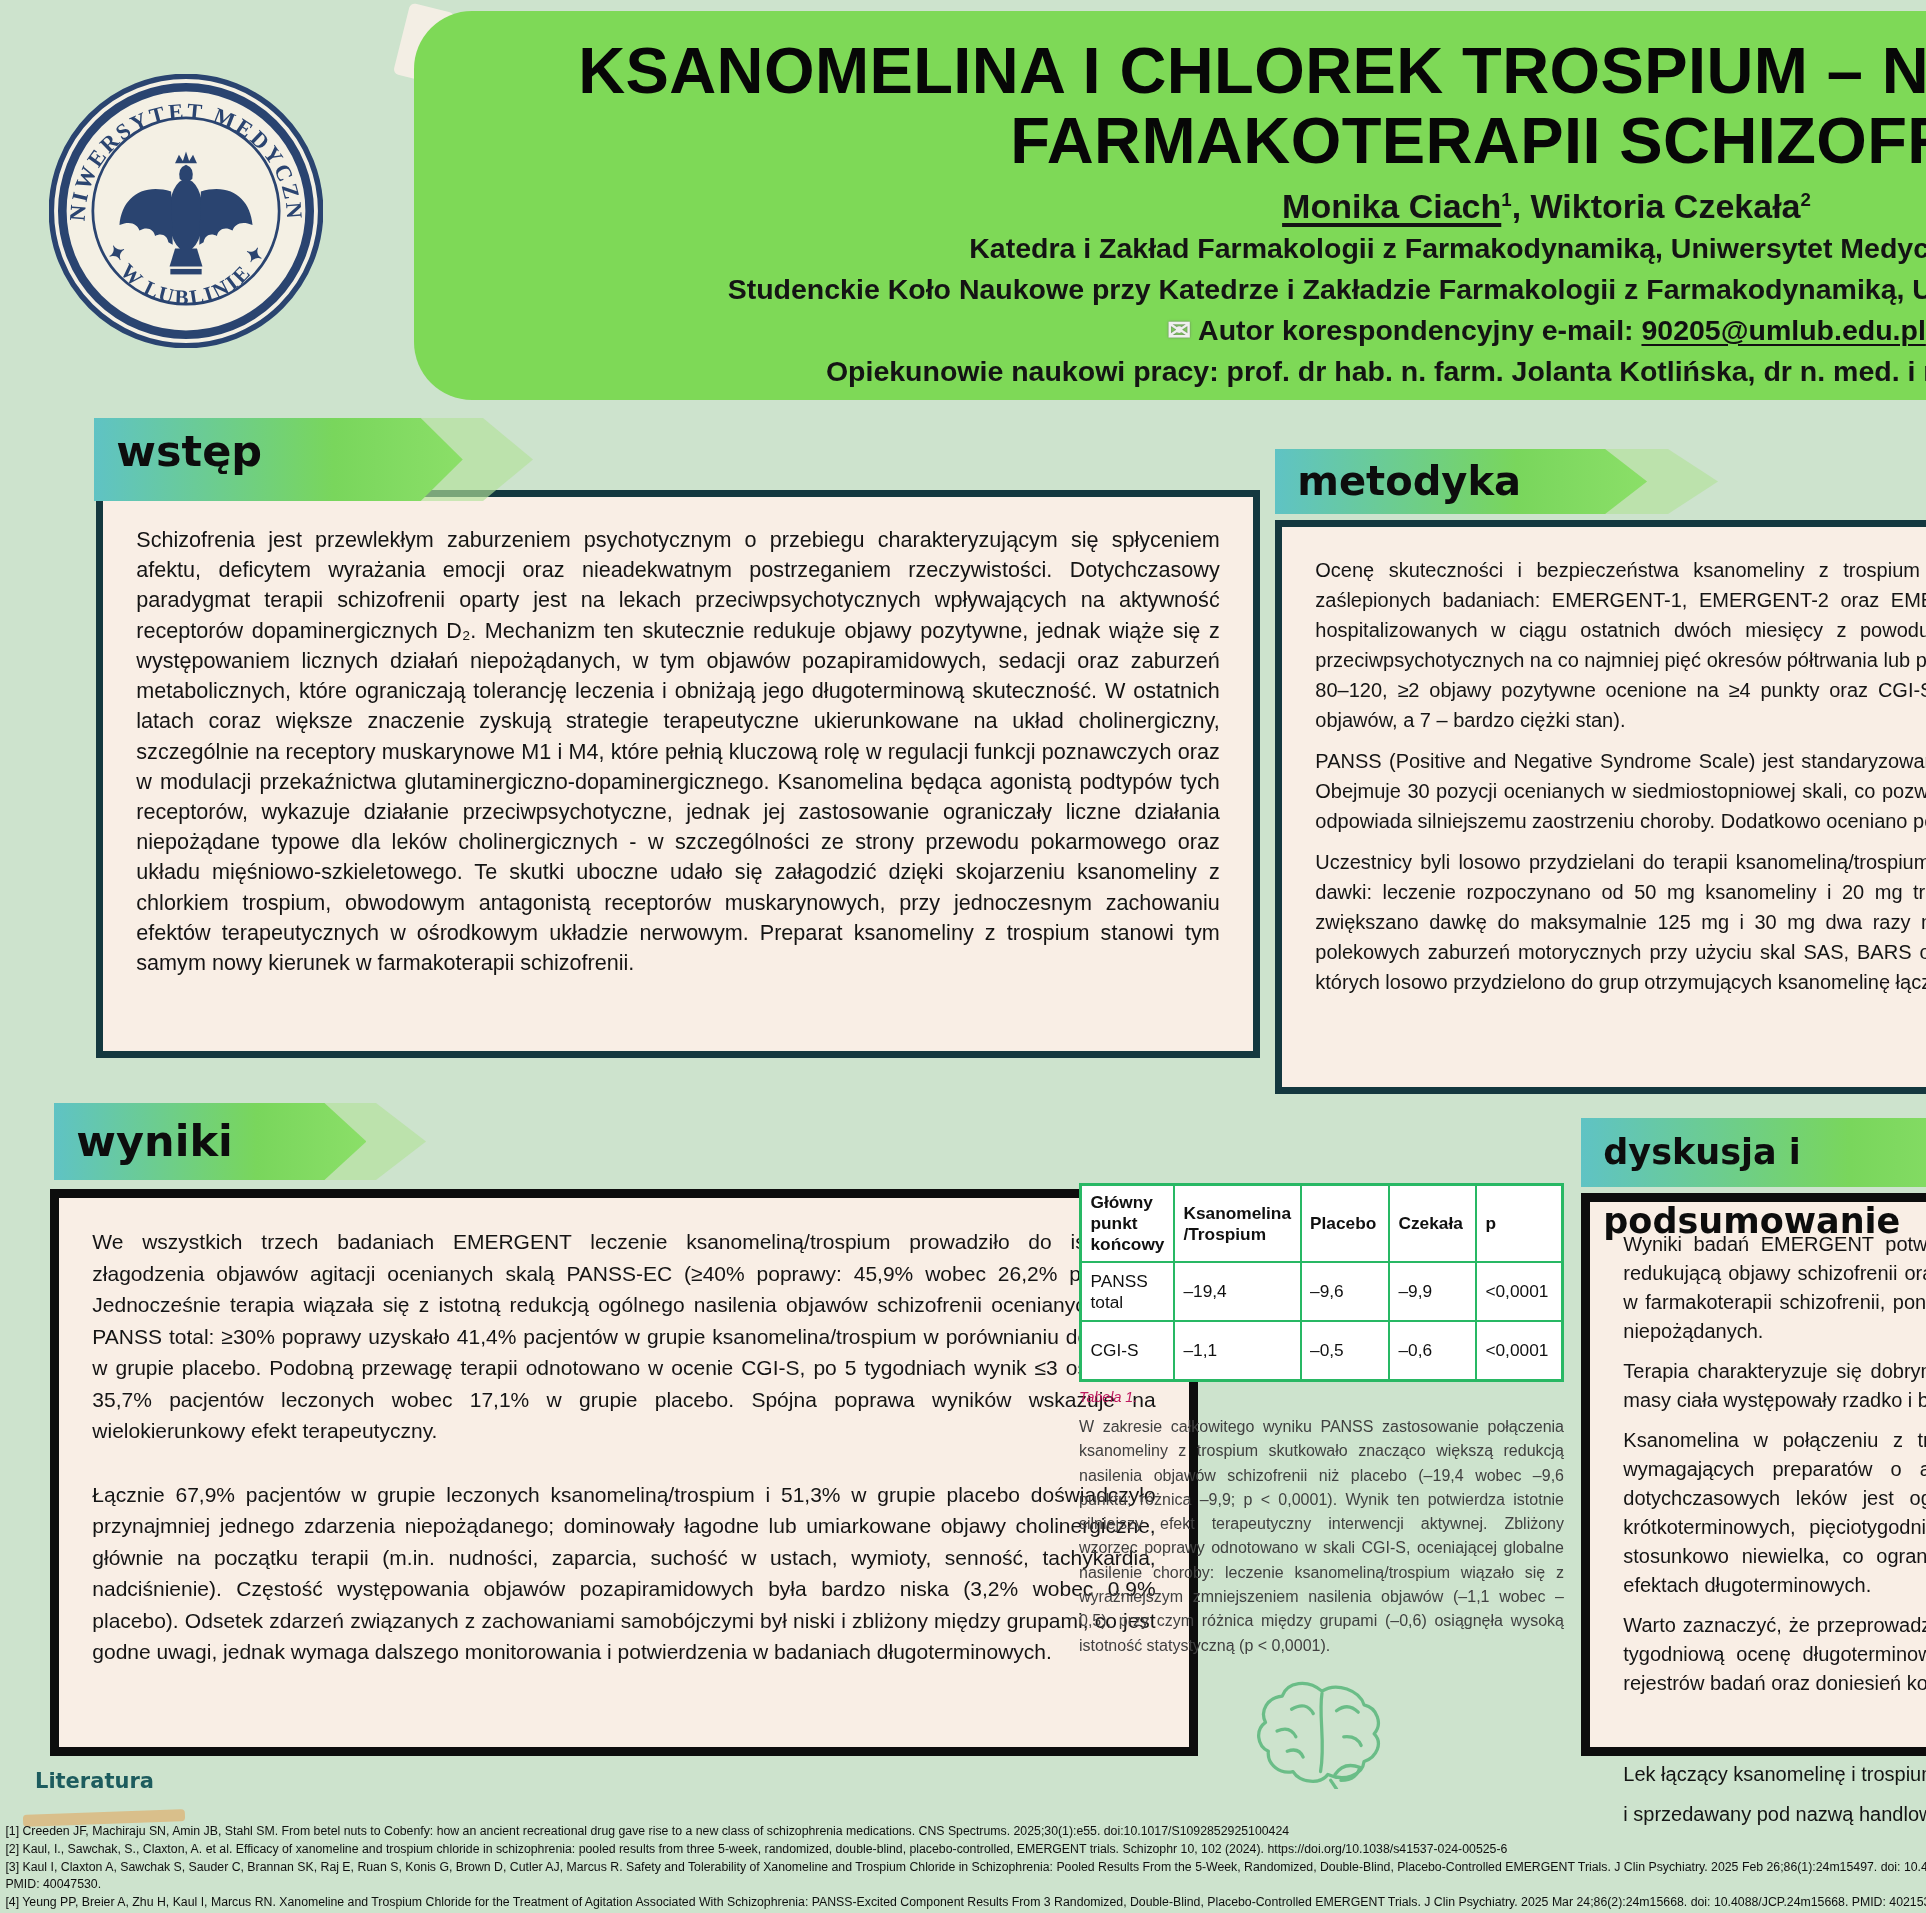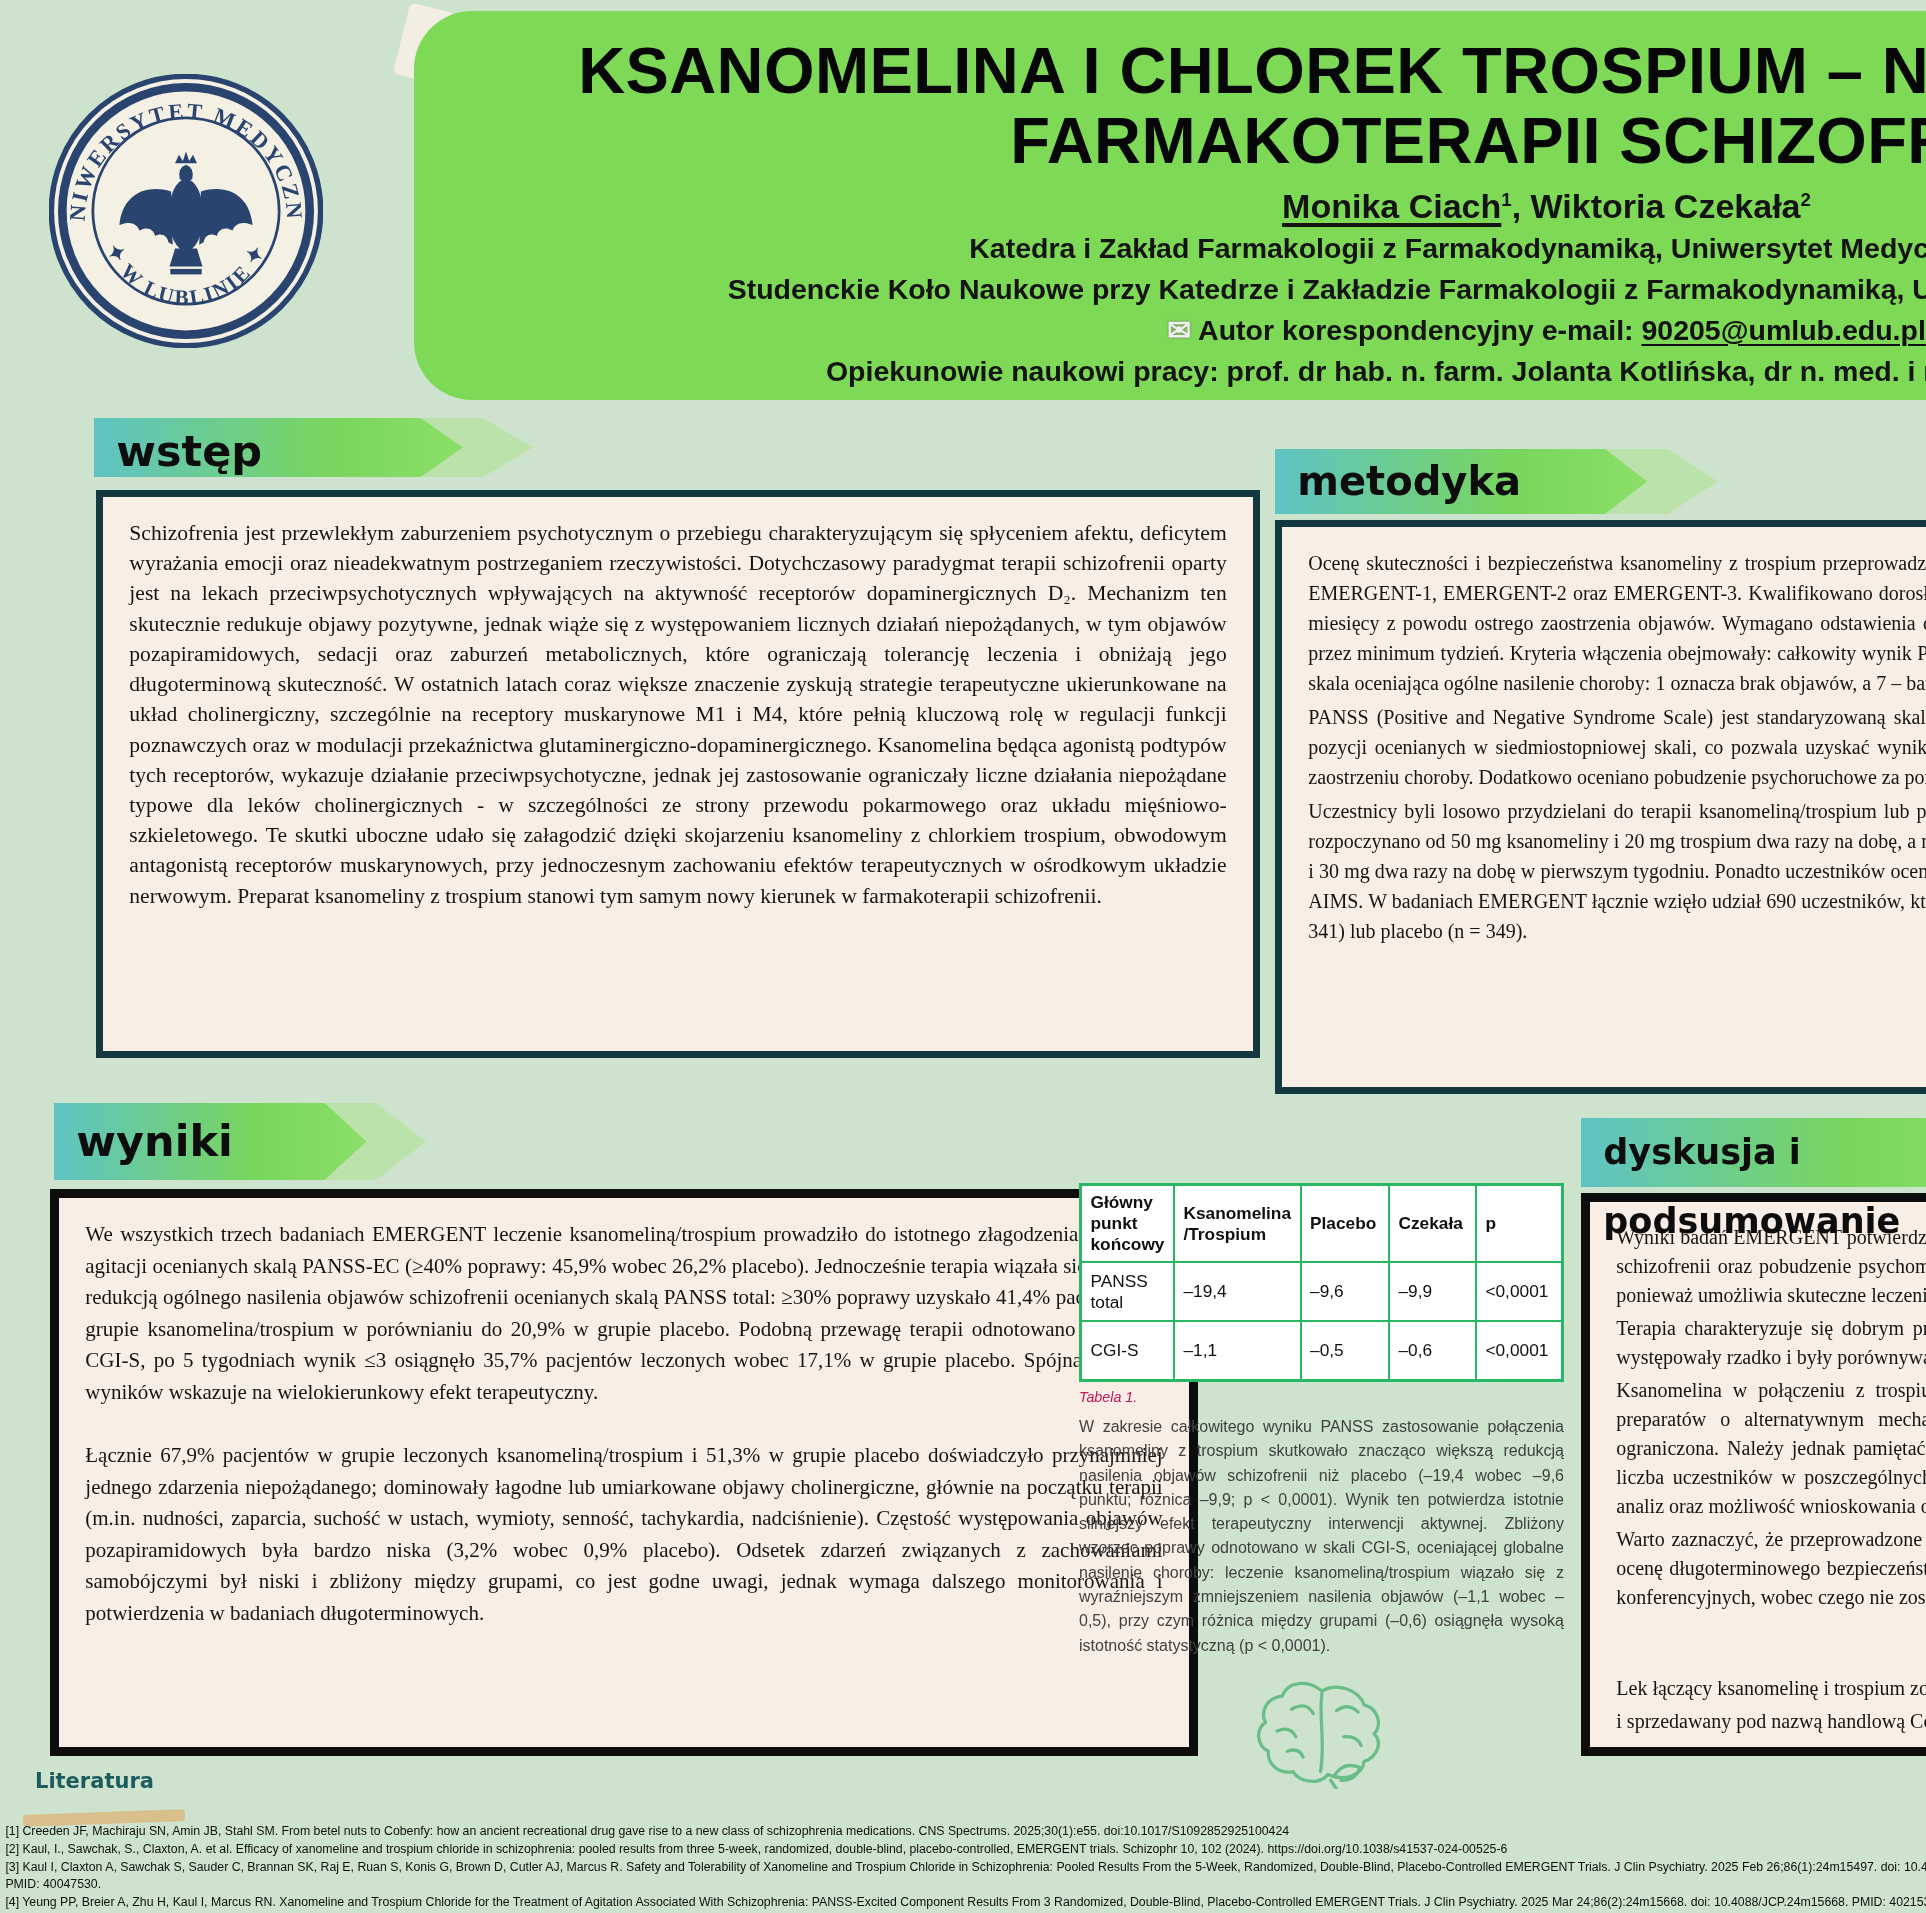--- a/index.html
+++ b/index.html
@@ -38,21 +38,21 @@
   .banner .main { position:absolute; top:0; bottom:0; left:0; width:84%;
     background:linear-gradient(90deg,#5fc3c4 0%,#79d65c 65%,#8bdf68 100%);
     clip-path:polygon(0 0, calc(100% - 42px) 0, 100% 50%, calc(100% - 42px) 100%, 0 100%); }
   .banner .banner-label { position:relative; display:block; padding-left:22.3px;
     font-family:"DejaVu Sans", sans-serif; font-weight:700; color:#0d0d0d; }
 
   
   .panel { position:absolute; background:#f9eee5; border:7.7px solid #14383f;
     padding:17px 22.3px; text-align:justify; z-index:1; }
   .panel.dark { border-color:#0d0d0d; border-width:9.2px; }
-  .panel p { margin:4px;font-family:Liberation Serif, serif; }
+  .panel p { margin:11px; }
   .wstep-panel  { left:96px;  top:490px; width:1164px; height:568px; font-size:21.6px; line-height:1.40; }
   .metodyka-panel{ left:1275px; top:520px; width:1390px; height:574px; font-size:20px; line-height:1.50; }
   .wyniki-panel { left:50px;  top:1189px; width:1148px; height:567px; font-size:21px; line-height:1.50; }
   .dyskusja-panel{ left:1581px; top:1193px; width:1085px; height:563px; font-size:20px; line-height:1.45; }
   .wyniki-panel .gap { margin-top:32px; }
   .dyskusja-panel .biggap { margin-top:62px; }
 
   
   .table-col { position:absolute; left:1079px; top:1183px; width:485px; z-index:1; }
   table.results { border-collapse:collapse; background:#1d4ed8; border:3.9px solid #28b864; width:100%; }
@@ -113,21 +113,21 @@
       <span class="u">Monika Ciach</span><sup>1</sup><span>, </span><span>Wiktoria Czekała</span><sup>2</sup>
     </div>
     <div class="hline">Katedra i Zakład Farmakologii z Farmakodynamiką, Uniwersytet Medyczny w Lublinie</div>
     <div class="hline">Studenckie Koło Naukowe przy Katedrze i Zakładzie Farmakologii z Farmakodynamiką, Uniwersytet Medyczny w Lublinie</div>
     <div class="hline">
       <span class="envelope">✉</span><span>Autor korespondencyjny e-mail: </span><span class="email-link">90205@umlub.edu.pl</span>
     </div>
     <div class="hline">Opiekunowie naukowi pracy: prof. dr hab. n. farm. Jolanta Kotlińska, dr n. med. i n. o zdr. Paweł Grochecki</div>
   </div>
 
-  <div class="banner" style="left:94px; top:418px; width:439px; height:59px;">
+  <div class="banner" style="left:94px; top:418px; width:439px; height:83px;">
     <div class="light"></div>
     <div class="main"></div>
     <span class="banner-label" style="font-size:43px; line-height:66px;">wstęp</span>
   </div>
   <div class="panel wstep-panel">
     <p>Schizofrenia jest przewlekłym zaburzeniem psychotycznym o przebiegu charakteryzującym się spłyceniem afektu, deficytem wyrażania emocji oraz nieadekwatnym postrzeganiem rzeczywistości. Dotychczasowy paradygmat terapii schizofrenii oparty jest na lekach przeciwpsychotycznych wpływających na aktywność receptorów dopaminergicznych D₂.  Mechanizm ten skutecznie redukuje objawy pozytywne, jednak wiąże się z występowaniem licznych działań niepożądanych, w tym objawów pozapiramidowych, sedacji oraz zaburzeń metabolicznych, które ograniczają tolerancję leczenia i obniżają jego długoterminową skuteczność. W ostatnich latach coraz większe znaczenie zyskują strategie terapeutyczne ukierunkowane na układ cholinergiczny, szczególnie na receptory muskarynowe M1 i M4, które pełnią kluczową rolę w regulacji funkcji poznawczych oraz w modulacji przekaźnictwa glutaminergiczno-dopaminergicznego. Ksanomelina będąca agonistą podtypów tych receptorów, wykazuje działanie przeciwpsychotyczne, jednak jej zastosowanie ograniczały liczne działania niepożądane typowe dla leków cholinergicznych - w szczególności ze strony przewodu pokarmowego oraz układu mięśniowo-szkieletowego.  Te skutki uboczne udało się załagodzić dzięki skojarzeniu ksanomeliny z chlorkiem trospium, obwodowym antagonistą receptorów muskarynowych, przy jednoczesnym zachowaniu efektów terapeutycznych w ośrodkowym układzie nerwowym. Preparat ksanomeliny z trospium stanowi tym samym nowy kierunek w farmakoterapii schizofrenii.</p>
   </div>
 
   <div class="banner" style="left:1275px; top:449px; width:443px; height:65px;">
     <div class="light"></div>

